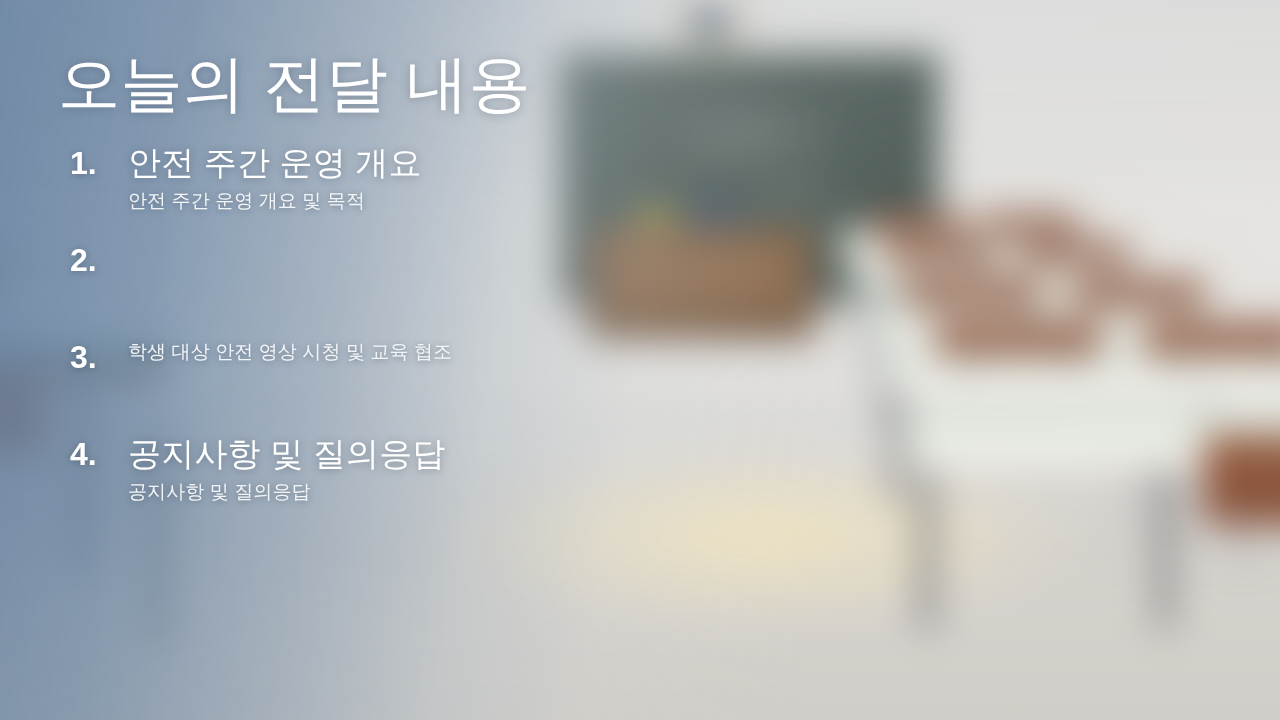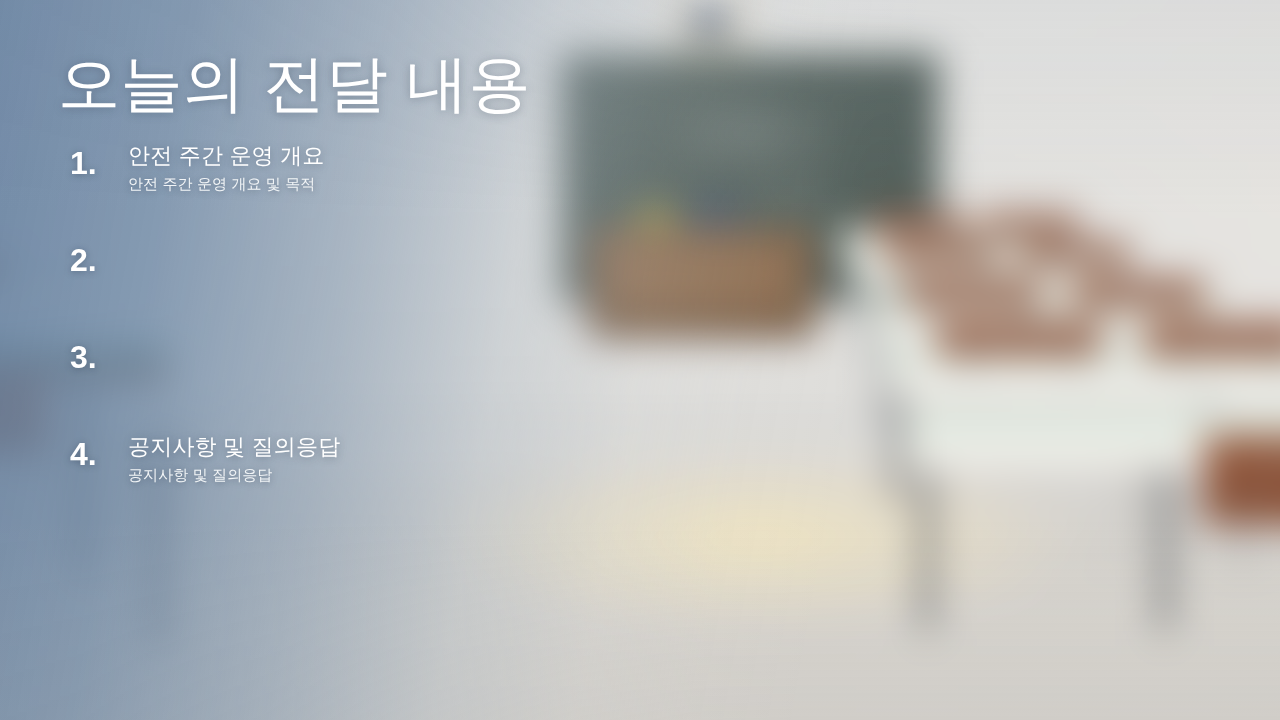--- a/index.html
+++ b/index.html
@@ -243,31 +243,31 @@
     text-shadow: 0 1px 7px rgba(40,55,75,0.42);
     padding-left: 6px;
   }
 
   .item-body {
     flex: 1 1 auto;
     padding-top: 0;
   }
 
   .item-title {
-    font-size: 22px;
+    font-size: 33px;
     font-weight: 400;
     color: #ffffff;
     line-height: 1.3;
     letter-spacing: 0.2px;
     text-shadow: 0 1px 8px rgba(40,55,75,0.42);
     white-space: nowrap;
   }
 
   .item-sub {
-    font-size: 15px;
+    font-size: 19px;
     font-weight: 400;
     color: #f2f5f7;
     line-height: 1.45;
     margin-top: 2px;
     letter-spacing: 0.1px;
     text-shadow: 0 1px 7px rgba(40,55,75,0.48);
     white-space: nowrap;
   }
 </style>
 </head>
@@ -377,20 +377,21 @@
         </div>
       </div>
 
       <div class="agenda-item">
         <div class="item-num">2.</div>
       </div>
 
       <div class="agenda-item">
         <div class="item-num">3.</div>
         <div class="item-body">
+          <div class="item-sub">학생 대상 안전 영상 시청 및 교육 협조</div>
         </div>
       </div>
 
       <div class="agenda-item">
         <div class="item-num">4.</div>
         <div class="item-body">
           <div class="item-title">공지사항 및 질의응답</div>
           <div class="item-sub">공지사항 및 질의응답</div>
         </div>
       </div>

